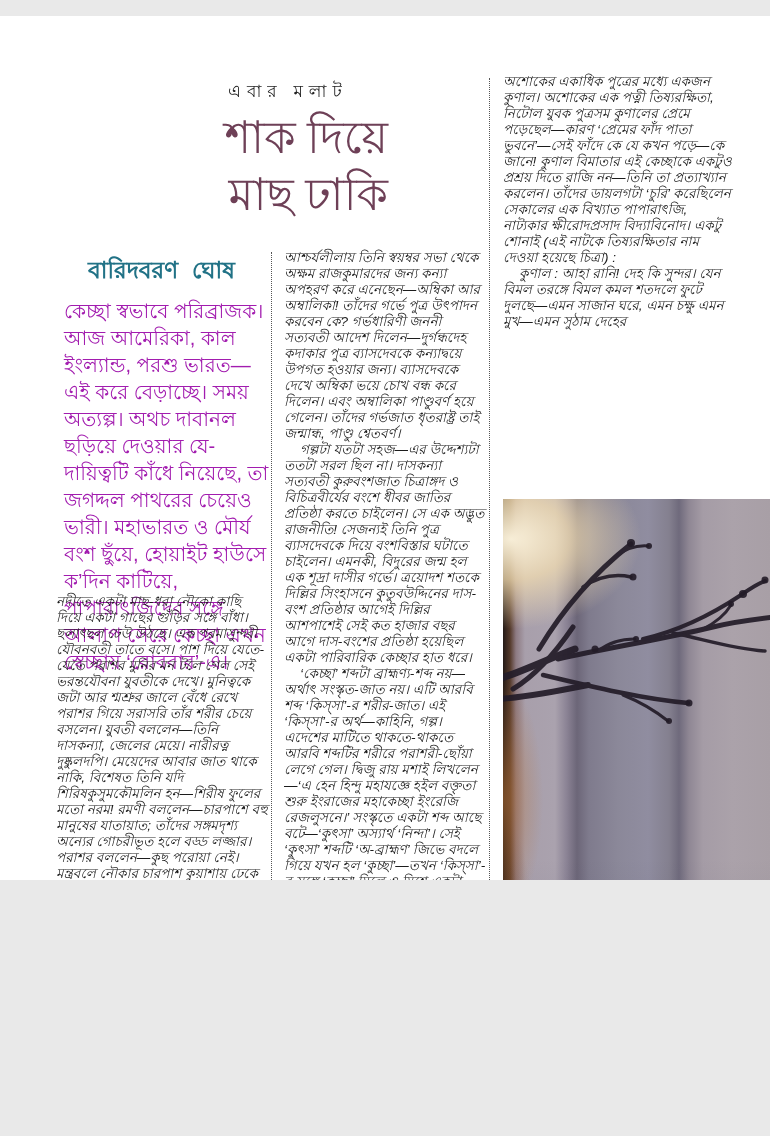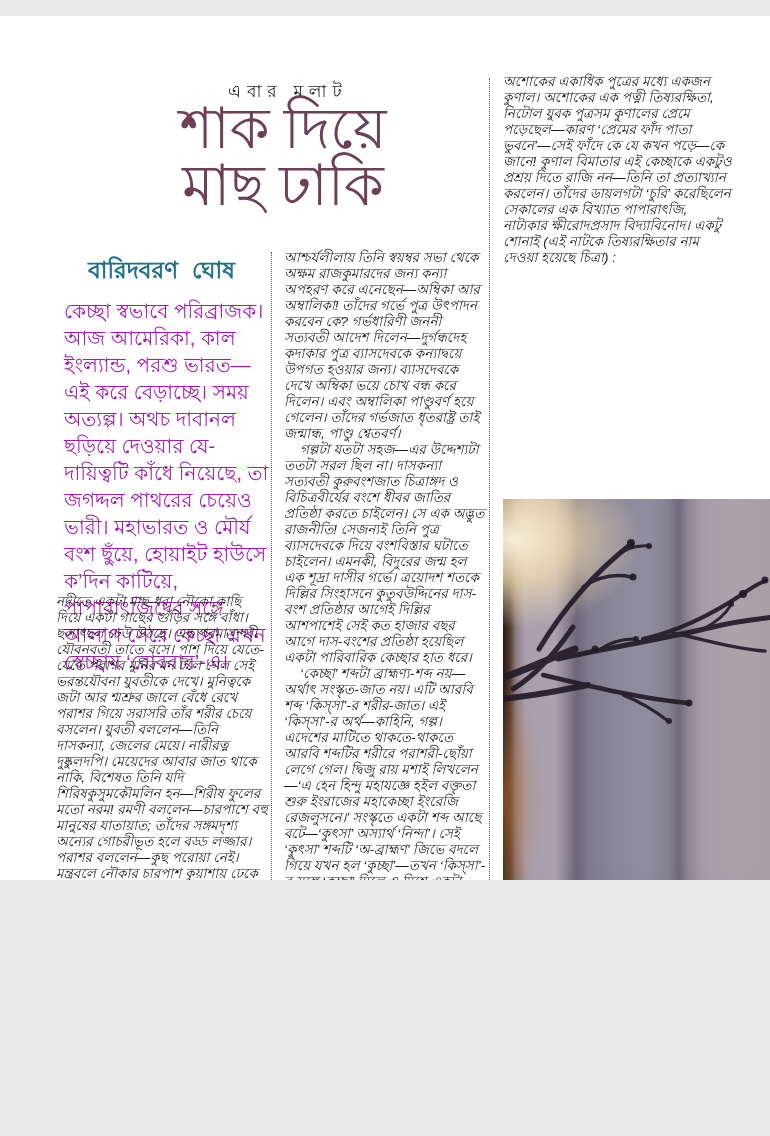--- a/index.html
+++ b/index.html
@@ -19,24 +19,24 @@
     overflow:hidden;
     font-family:"Liberation Sans","DejaVu Sans",sans-serif;
     color:var(--text-color);
   }
   .kicker{
     position:absolute;left:228px;top:62px;
     font-size:17px;letter-spacing:6px;color:#222222;
     font-family:"Liberation Sans","DejaVu Sans",sans-serif;
   }
   .title{
-    position:absolute;left:178px;top:84px;width:210px;
-    text-align:center;
+    position:absolute;left:178px;top:94px;width:210px;
+    text-align:right;
     font-family:"Liberation Serif","DejaVu Serif",serif;
-    font-size:57px;line-height:57px;
+    font-size:45px;line-height:57px;
     color:var(--title-color);
     font-weight:normal;
   }
   .author{
     position:absolute;left:88px;top:236px;
     font-size:23px;color:var(--author-color);
     font-weight:bold;
     font-family:Liberation Mono, monospace;
   }
   .lead{
@@ -100,20 +100,21 @@
   </div>
 
   <div class="bodycol col2">
     <p>আশ্চর্যলীলায় তিনি স্বয়ম্বর সভা থেকে অক্ষম রাজকুমারদের জন্য কন্যা অপহরণ করে এনেছেন—অম্বিকা আর অম্বালিকা! তাঁদের গর্ভে পুত্র উৎপাদন করবেন কে? গর্ভধারিণী জননী সত্যবতী আদেশ দিলেন—দুর্গন্ধদেহ কদাকার পুত্র ব্যাসদেবকে কন্যাদ্বয়ে উপগত হওয়ার জন্য। ব্যাসদেবকে দেখে অম্বিকা ভয়ে চোখ বন্ধ করে দিলেন। এবং অম্বালিকা পাণ্ডুবর্ণ হয়ে গেলেন। তাঁদের গর্ভজাত ধৃতরাষ্ট্র তাই জন্মান্ধ, পাণ্ডু শ্বেতবর্ণ।</p>
     <p class="indent">গল্পটা যতটা সহজ—এর উদ্দেশ্যটা ততটা সরল ছিল না। দাসকন্যা সত্যবতী কুরুবংশজাত চিত্রাঙ্গদ ও বিচিত্রবীর্যের বংশে ধীবর জাতির প্রতিষ্ঠা করতে চাইলেন। সে এক অদ্ভুত রাজনীতি! সেজন্যই তিনি পুত্র ব্যাসদেবকে দিয়ে বংশবিস্তার ঘটাতে চাইলেন। এমনকী, বিদুরের জন্ম হল এক শূদ্রা দাসীর গর্ভে। ত্রয়োদশ শতকে দিল্লির সিংহাসনে কুতুবউদ্দিনের দাস-বংশ প্রতিষ্ঠার আগেই দিল্লির আশপাশেই সেই কত হাজার বছর আগে দাস-বংশের প্রতিষ্ঠা হয়েছিল একটা পারিবারিক কেচ্ছার হাত ধরে।</p>
     <p class="indent">‘কেচ্ছা’ শব্দটা ব্রাহ্মণ্য-শব্দ নয়—অর্থাৎ সংস্কৃত-জাত নয়। এটি আরবি শব্দ ‘কিস্সা’-র শরীর-জাত। এই ‘কিস্সা’-র অর্থ—কাহিনি, গল্প। এদেশের মাটিতে থাকতে-থাকতে আরবি শব্দটির শরীরে পরাশরী-ছোঁয়া লেগে গেল। দ্বিজু রায় মশাই লিখলেন—‘এ হেন হিন্দু মহাযজ্ঞে হইল বক্তৃতা শুরু ইংরাজের মহাকেচ্ছা ইংরেজি রেজলুসনে।’ সংস্কৃতে একটা শব্দ আছে বটে—‘কুৎসা’ অস্যার্থ ‘নিন্দা’। সেই ‘কুৎসা’ শব্দটি ‘অ-ব্রাহ্মণ’ জিভে বদলে গিয়ে যখন হল ‘কুচ্ছা’—তখন ‘কিস্সা’-র সঙ্গে ‘কুচ্ছা’ মিলে ও মিশে একটা পরাশরী সন্তান প্রসব করল—‘কেচ্ছা’। তখন এর মানে দাঁড়াল—নিন্দাজনক কাহিনি। এবং সে-গল্প অবশ্যই ‘মনোহর কহানিয়া’। দেশ-বিদেশের রাজনীতিতে কেচ্ছা-র বড়ই বাহাদুরি।</p>
   </div>
 
   <div class="bodycol col3">
     <p>অশোকের একাধিক পুত্রের মধ্যে একজন কুণাল। অশোকের এক পত্নী তিষ্যরক্ষিতা, নিটোল যুবক পুত্রসম কুণালের প্রেমে পড়েছেল—কারণ ‘প্রেমের ফাঁদ পাতা ভুবনে’—সেই ফাঁদে কে যে কখন পড়ে—কে জানে! কুণাল বিমাতার এই কেচ্ছাকে একটুও প্রশ্রয় দিতে রাজি নন—তিনি তা প্রত্যাখ্যান করলেন। তাঁদের ডায়লগটা ‘চুরি’ করেছিলেন সেকালের এক বিখ্যাত পাপারাৎজি, নাট্যকার ক্ষীরোদপ্রসাদ বিদ্যাবিনোদ। একটু শোনাই (এই নাটকে তিষ্যরক্ষিতার নাম দেওয়া হয়েছে চিত্রা) :</p>
+    <p class="indent">কুণাল : আহা রানি! দেহ কি সুন্দর। যেন বিমল তরঙ্গে বিমল কমল শতদলে ফুটে দুলছে—এমন সাজান ঘরে, এমন চক্ষু এমন মুখ—এমন সুঠাম দেহের</p>
   </div>
 
   <div class="photo" role="img" aria-label="Bare winter branches silhouetted against blurred lavender-grey pillars with warm light along the left edge">
     <svg viewBox="0 0 267 653" xmlns="http://www.w3.org/2000/svg">
       <g fill="none" stroke="#231c28" stroke-linecap="round" opacity="0.92">
 
         <path d="M -4 180 C 20 172, 45 160, 72 150" stroke-width="7"></path>
         <path d="M -4 200 C 25 198, 55 192, 85 186" stroke-width="6"></path>
         <path d="M 10 190 C 35 175, 55 150, 70 128" stroke-width="5"></path>
 

